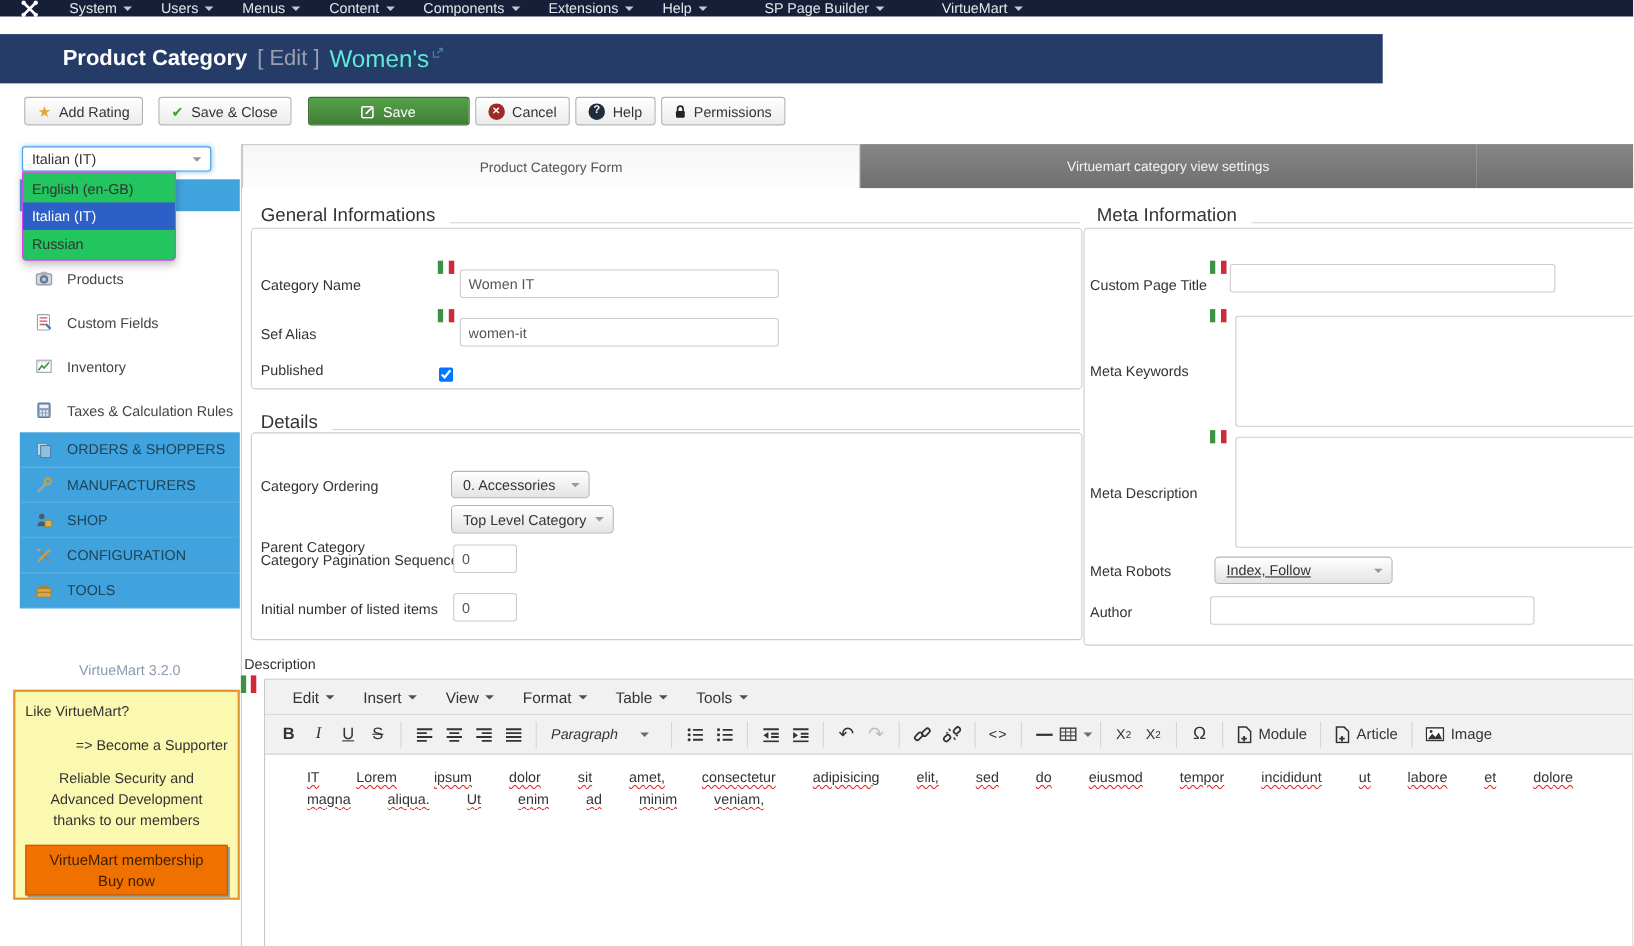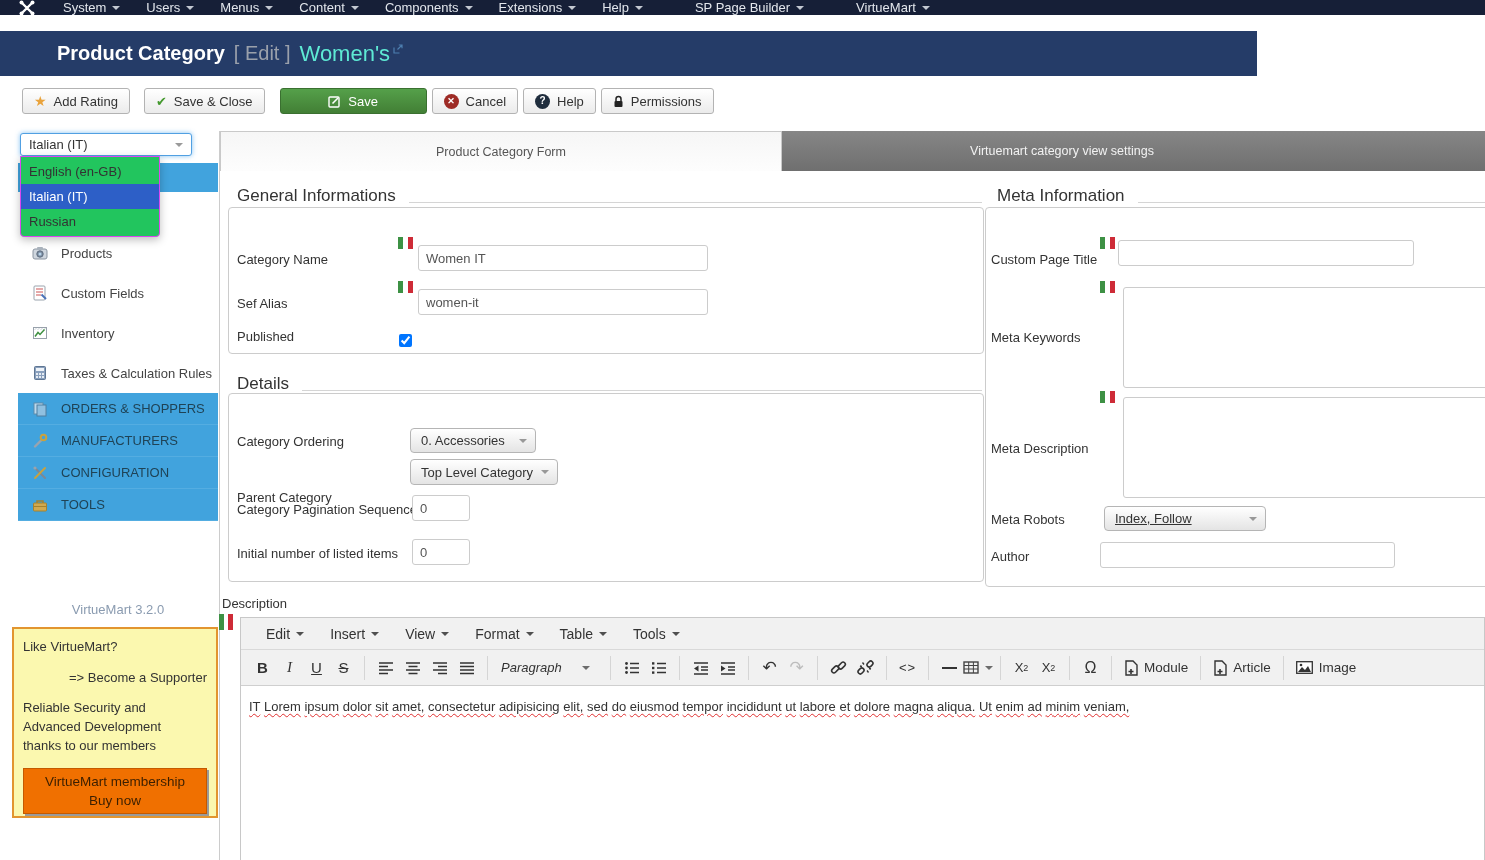--- a/index.html
+++ b/index.html
@@ -47,21 +47,21 @@
   .lang-opt.sel{background:#2d5fc7;color:#fff;}
   .smenu{left:18px;top:233px;width:200px;z-index:2;}
   .sitem{height:40px;display:flex;align-items:center;gap:13px;padding-left:14px;font-size:13px;color:#444;cursor:pointer;background:#fff;}
   .sitem.blue{height:31px;background:#41a3dd;color:#1f4356;border-bottom:1px solid #54ade1;}
   .sicon{width:16px;height:16px;flex:none;display:flex;}
   .version{left:18px;top:602px;width:200px;text-align:center;font-size:13px;color:#8a9bb0;cursor:pointer;}
   .promo{left:12px;top:627px;width:206px;height:191px;background:#fbf8af;border:2px solid #e2952f;box-sizing:border-box;
          padding:8px 9px;font-size:13px;color:#333;}
   .promo .l1{text-align:left;margin-top:2px;}
   .promo .l2{text-align:right;margin-top:16px;}
-  .promo .body{text-align:left;margin-top:13px;line-height:19px;}
+  .promo .body{text-align:center;margin-top:13px;line-height:19px;}
   .promo-btn{margin:13px auto 0;width:182px;height:44px;background:#f07000;border:1px solid #c35a00;
          box-shadow:2px 2px 0 #9a9a9a;display:flex;flex-direction:column;align-items:center;justify-content:center;
          font-size:13.5px;color:#3b1f00;line-height:19px;cursor:pointer;}
 
   
   .vline{left:219px;top:131px;width:1px;height:729px;background:#ccc;}
   .tab{height:40px;display:flex;align-items:center;justify-content:center;font-size:12.5px;box-sizing:border-box;cursor:pointer;}
   .tab.active{left:220px;top:131px;width:562px;background:linear-gradient(#f6f6f6,#fdfdfd);
        border:1px solid #c9c9c9;border-bottom:none;color:#555;}
   .tab.inactive{left:782px;top:131px;width:560px;background:linear-gradient(#868686,#6f6f6f);color:#f2f2f2;}
@@ -89,21 +89,21 @@
   .mitem .caret{color:#333;}
   .tbar{height:35px;background:#f1f1f1;border-top:1px solid #d9d9d9;border-bottom:1px solid #cfcfcf;
         display:flex;align-items:center;padding:0 8px;}
   .tbtn{min-width:27px;height:26px;display:inline-flex;align-items:center;justify-content:center;font-size:15px;color:#333;cursor:pointer;}
   .tbtn.labeled{gap:6px;font-size:13.5px;padding:0 5px;}
   .tb-sep{width:1px;height:24px;background:#d5d5d5;margin:0 7px;flex:none;}
   .tb-para{display:flex;align-items:center;min-width:96px;padding:0 6px;font-size:13px;color:#333;cursor:pointer;font-style:italic;}
   .tb-para .caret{margin-left:20px;color:#555;}
   .tbtn.disabled{color:#bdbdbd;}
   .edit-area{padding:11px 8px;font-size:13px;color:#333;line-height:1.5;}
-  .edit-area .sp{text-decoration:underline wavy #e03030;text-decoration-thickness:1px;text-underline-offset:2px;}
+  .edit-area .sp{text-decoration:underline wavy #e03030;text-decoration-thickness:1px;text-underline-offset:2px;margin-left:30px;}
   .u-line{text-decoration:underline;} .s-line{text-decoration:line-through;}
   .hr-glyph{width:15px;height:2px;background:#333;display:inline-block;}
 </style>
 </head>
 <body>
 
 <div id="app">
 
   <div class="abs navbar">
     <span class="jlogo">
@@ -279,20 +279,30 @@
         <svg width="16" height="16" viewBox="0 0 16 16">
             <path d="M3 13.5 L9.5 7" stroke="#9aa3ad" stroke-width="2.4" stroke-linecap="round"></path>
             <circle cx="11.5" cy="4.5" r="2.8" fill="none" stroke="#c9a23e" stroke-width="2"></circle>
           </svg>
       </span>
       <span>MANUFACTURERS</span>
     </div>
     <div class="sitem blue">
       <span class="sicon">
         <svg width="16" height="16" viewBox="0 0 16 16">
+            <circle cx="6" cy="4.5" r="2.5" fill="#4a5a6a"></circle>
+            <path d="M2 13.5c0-3 2-4.5 4-4.5s4 1.5 4 4.5z" fill="#4a5a6a"></path>
+            <rect x="9" y="8" width="6" height="6" fill="#d8b24a" stroke="#a8842e"></rect>
+          </svg>
+      </span>
+      <span>SHOP</span>
+    </div>
+    <div class="sitem blue">
+      <span class="sicon">
+        <svg width="16" height="16" viewBox="0 0 16 16">
             <path d="M3 3l10 10" stroke="#7d8894" stroke-width="2" stroke-linecap="round"></path>
             <path d="M13 3L3 13" stroke="#c9a23e" stroke-width="2" stroke-linecap="round"></path>
             <circle cx="3" cy="3" r="1.6" fill="#9aa3ad"></circle>
           </svg>
       </span>
       <span>CONFIGURATION</span>
     </div>
     <div class="sitem blue">
       <span class="sicon">
         <svg width="16" height="16" viewBox="0 0 16 16">

